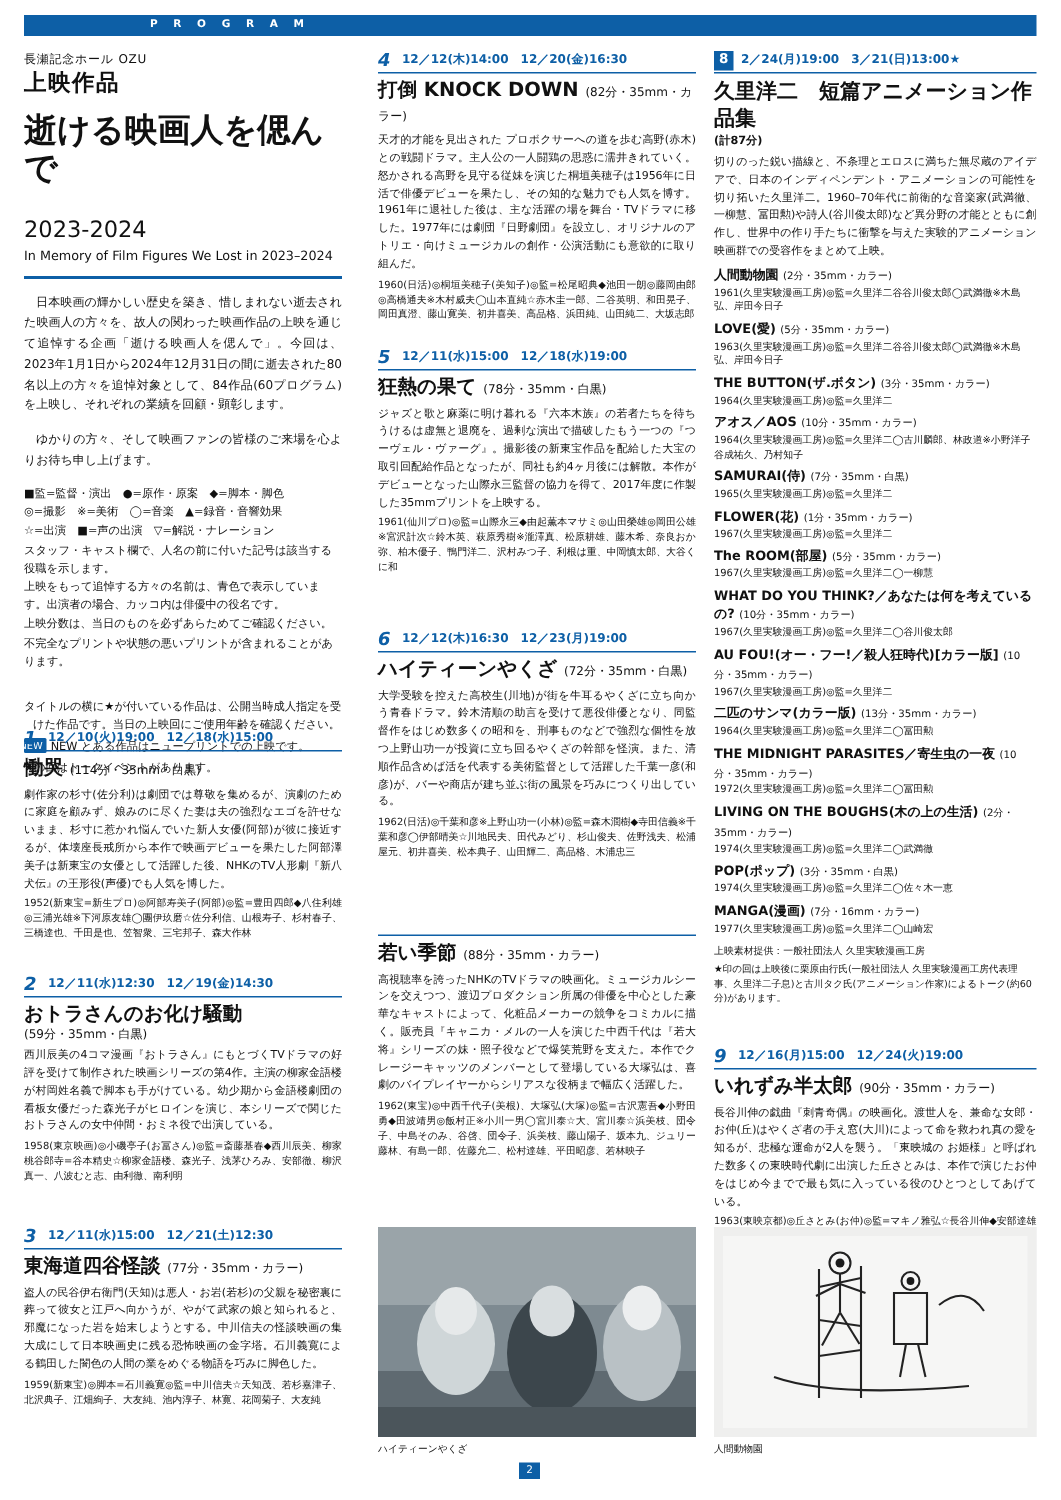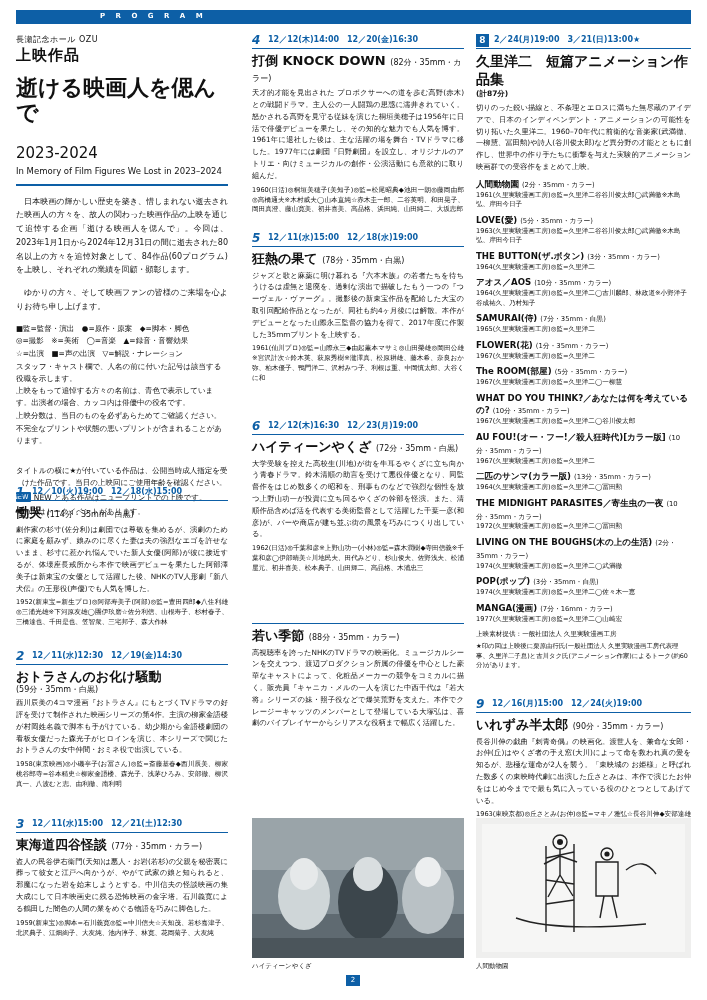--- a/index.html
+++ b/index.html
@@ -180,20 +180,21 @@
     <div class="credits">1962(日活)◎千葉和彦※上野山功一(小林)◎監=森木潤樹◆寺田信義※千葉和彦◯伊部晴美☆川地民夫、田代みどり、杉山俊夫、佐野浅夫、松浦屋元、初井喜美、松本典子、山田輝二、高品格、木浦忠三</div>
   </div>
 
   <div class="entry" style="left:252px;top:608px;width:212px;margin-top:13px;">
     <div class="hr-blue"></div>
     <div class="film-title">
       <span>若い季節</span>
       <span class="spec">(88分・35mm・カラー)</span>
     </div>
     <div class="film-desc">高視聴率を誇ったNHKのTVドラマの映画化。ミュージカルシーンを交えつつ、渡辺プロダクション所属の俳優を中心とした豪華なキャストによって、化粧品メーカーの競争をコミカルに描く。販売員『キャニカ・メルの一人を演じた中西千代は『若大将』シリーズの妹・照子役などで爆笑荒野を支えた。本作でクレージーキャッツのメンバーとして登場している大塚弘は、喜劇のバイプレイヤーからシリアスな役柄まで幅広く活躍した。</div>
+    <div class="credits">1962(東宝)◎中西千代子(美根)、大塚弘(大塚)◎監=古沢憲吾◆小野田勇◆田波靖男◎飯村正※小川一男◯宮川泰☆大、宮川泰☆浜美枝、団令子、中島そのみ、谷啓、団令子、浜美枝、藤山陽子、坂本九、ジュリー藤林、有島一郎、佐藤允二、松村達雄、平田昭彦、若林映子</div>
   </div>
 
   <div class="entry" style="left:476px;top:34px;width:215px;">
     <div class="num-row">
       <div class="num box">8</div>
       <div class="dates">2／24(月)19:00　3／21(日)13:00★</div>
     </div>
     <div class="hr-blue"></div>
     <div class="prog-head">久里洋二　短篇アニメーション作品集</div>
     <div class="prog-sub">(計87分)</div>

